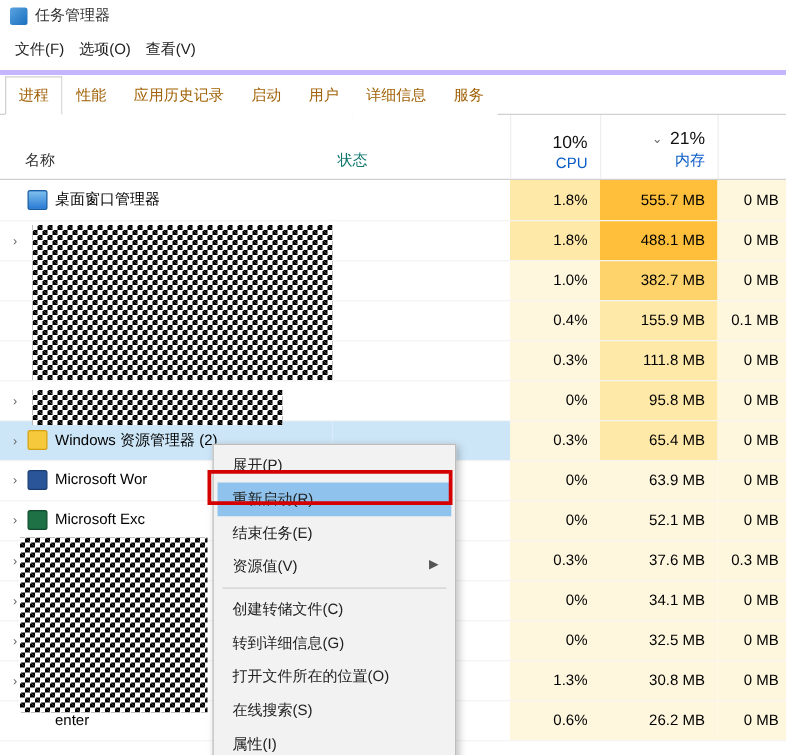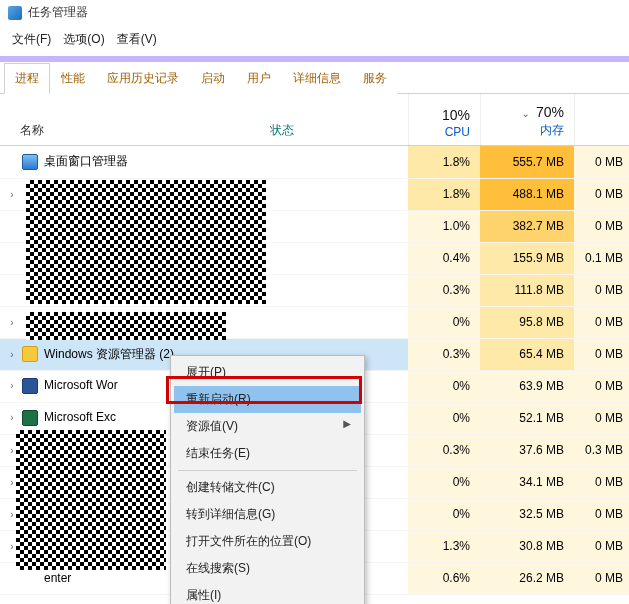--- a/index.html
+++ b/index.html
@@ -24,21 +24,21 @@
     width: 14px;
     height: 14px;
     background: linear-gradient(135deg,#5aa3e0,#1a6fbf);
     border-radius: 2px;
   }
   .menubar {
     display: flex;
     gap: 4px;
     padding: 4px 8px 6px;
     color: #222;
-    border-bottom: 6px solid #c4b5fd;
+    border-bottom: 4px solid #c4b5fd;
   }
   .menubar span { padding: 2px 4px; }
   .tabs {
     display: flex;
     border-bottom: 1px solid #d0d0d0;
     padding: 0 4px;
   }
   .tab {
     padding: 6px 10px 6px;
     color: #a16207;
@@ -183,21 +183,21 @@
 
 <div class="headers">
   <div class="col-name">名称</div>
   <div class="col-status">状态</div>
   <div class="col-cpu">
     <div class="hdr-top">10%</div>
     <div class="hdr-bot">CPU</div>
   </div>
   <div class="col-mem">
     <div class="hdr-top">
-      <span class="chev">⌄</span><span>70%</span>
+      <span class="chev">⌄</span><span>21%</span>
     </div>
     <div class="hdr-bot">内存</div>
   </div>
   <div class="col-disk"></div>
 </div>
 
 <table>
     <tbody id="ptbody">
       <tr>
         <td class="pname"><span class="expander"></span><span class="picon desktop"></span><span>桌面窗口管理器</span></td>
@@ -300,25 +300,25 @@
     </tbody>
   </table>
 
 <div class="redact-block" style="left:26px; top:180px; width:240px; height:124px;"></div>
 <div class="redact-block" style="left:26px; top:312px; width:200px; height:28px;"></div>
 <div class="redact-block" style="left:16px; top:430px; width:150px; height:140px;"></div>
 
 <div class="ctxmenu">
   <div class="ctxitem">展开(P)</div>
   <div class="ctxitem highlight">重新启动(R)</div>
+  <div class="ctxitem">结束任务(E)</div>
   <div class="ctxitem">
     <span>资源值(V)</span>
     <span class="submark">▶</span>
   </div>
-  <div class="ctxitem">结束任务(E)</div>
   <div class="ctxsep"></div>
   <div class="ctxitem">创建转储文件(C)</div>
   <div class="ctxitem">转到详细信息(G)</div>
   <div class="ctxitem">打开文件所在的位置(O)</div>
   <div class="ctxitem">在线搜索(S)</div>
   <div class="ctxitem">属性(I)</div>
 </div>
 
 <div class="redbox" style="left:166px; top:376px; width:196px; height:28px;"></div>
 

